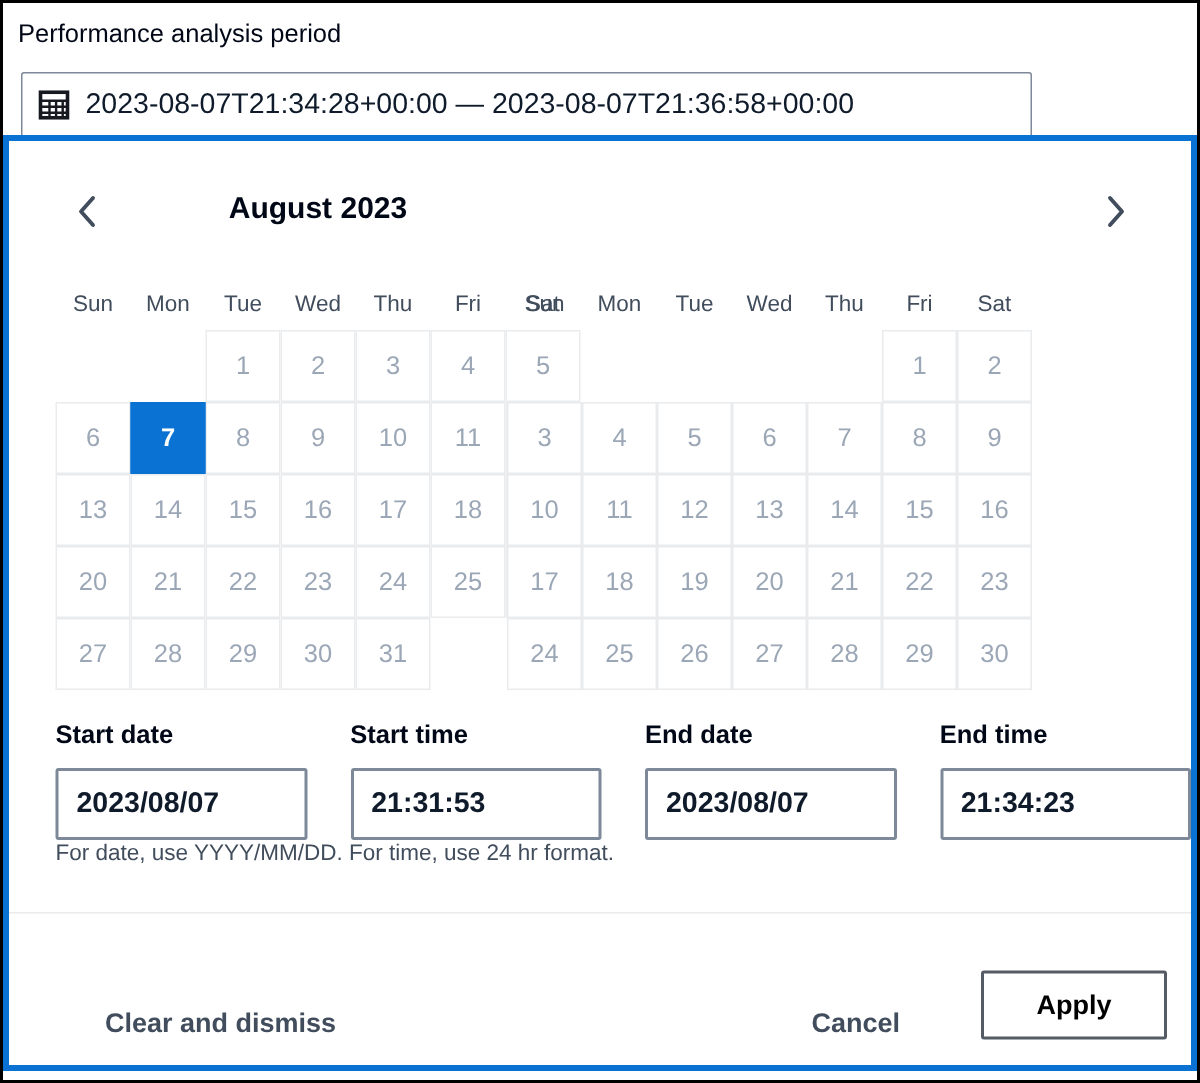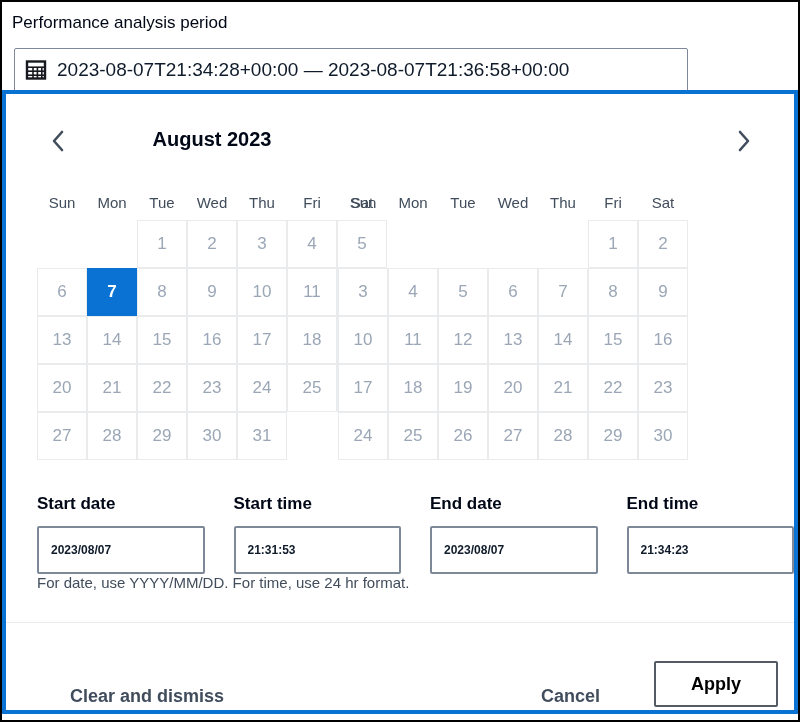--- a/index.html
+++ b/index.html
@@ -120,38 +120,38 @@
     color: #fff;
     font-weight: 700;
     outline: 1px solid #0972d3;
     position: relative;
     z-index: 1;
   }
   .form-row {
     display: flex;
     gap: 29px;
     padding-left: 31px;
-    margin-top: 34px;
+    margin-top: 20px;
   }
   .form-col { width: 170px; }
   .form-col .f-label {
     display: block;
     font-size: 17px;
     font-weight: 700;
     color: #000716;
     margin-bottom: 12px;
   }
   .form-col input {
     width: 100%;
     height: 48px;
     border: 2px solid #7d8998;
     border-radius: 2px;
     padding: 0 12px;
     font-family: "Liberation Sans", "DejaVu Sans", sans-serif;
-    font-size: 12px;
+    font-size: 19px;
     font-weight: 600;
     color: #0f1b2a;
   }
   .hint {
     padding-left: 31px;
     font-size: 15px;
     color: #414d5c;
   }
   .divider {
     margin-top: 31px;

